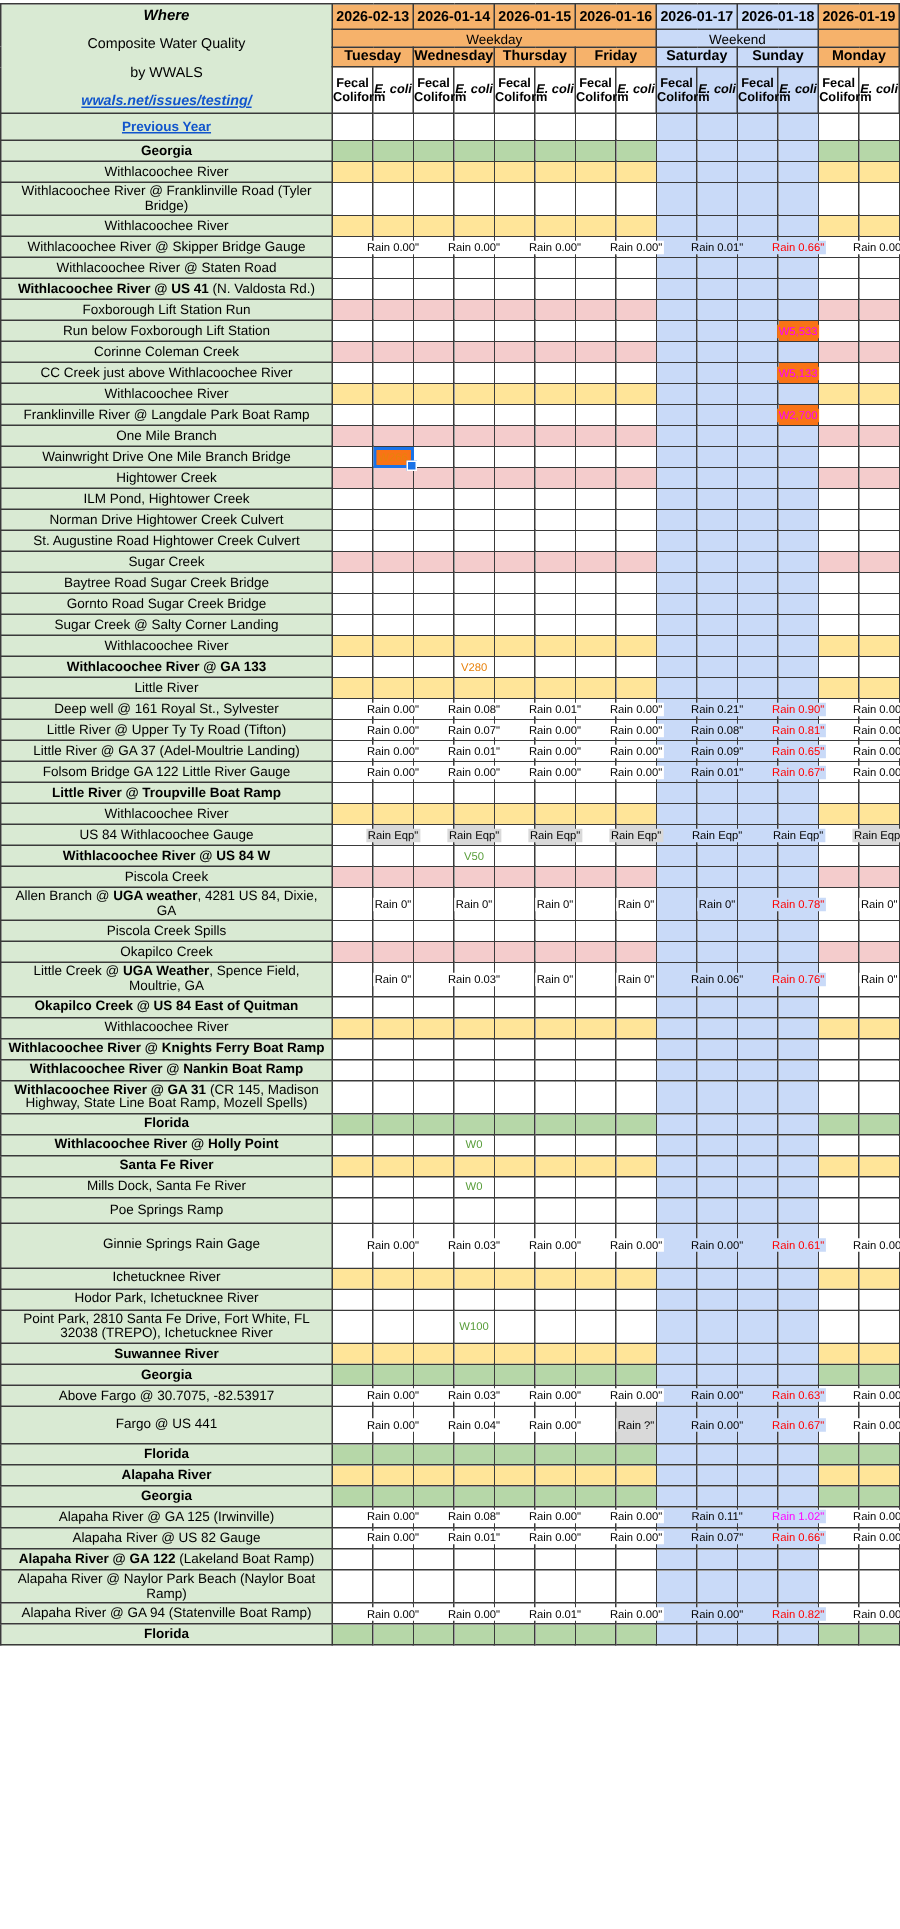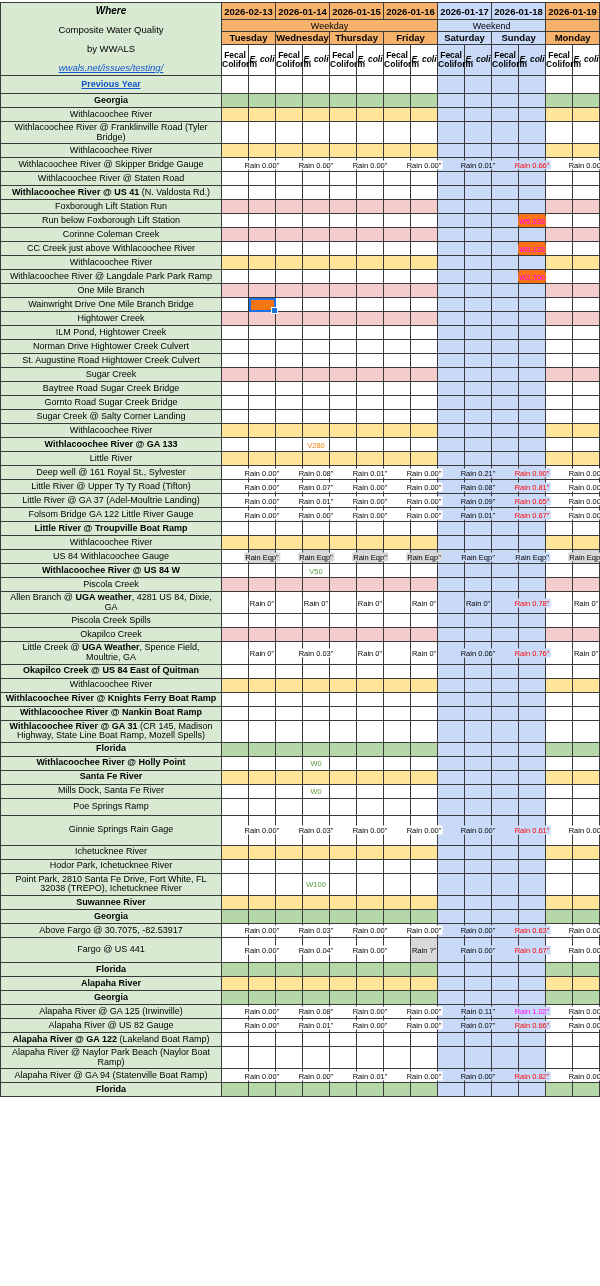--- a/index.html
+++ b/index.html
@@ -17,21 +17,21 @@
   .bg-mint{background-color:#d9ead3}
   .bg-orange{background-color:#f6b26b}
   
   .t-red{color:#ff0000}
   .t-mag{color:#ff00ff}
   .t-grn{color:#5a9e3c}
   .t-org{color:#e8820c}
   
   .hdr-left{font-size:9.5px;line-height:11px;}
   .hdr-left .where{font-weight:bold;font-style:italic;font-size:10px;}
-  .hdr-left .site-link{color:#1155cc;font-weight:normal;font-style:italic;text-decoration:underline;font-size:9.5px;display:inline-block;max-width:138px;word-break:break-all;}
+  .hdr-left .site-link{color:#1155cc;font-weight:bold;font-style:italic;text-decoration:underline;font-size:9.5px;display:inline-block;max-width:138px;word-break:break-all;}
   .hd-date{font-weight:bold;font-size:9.5px;height:16px;}
   .hd-band{font-size:9px;height:10px;margin-left:31px;}
   .hd-day{font-weight:bold;font-size:9.5px;height:12px;}
   .hd-sub{font-weight:bold;font-size:8.5px;line-height:9.5px;height:29px;}
   .italic{font-style:italic}
   
   td.lbl{font-size:9px;line-height:9.6px;padding:1px 4px;height:11px;}
   td.lbl a{color:#1155cc;font-weight:bold;font-size:9px;}
   
   td.val{position:relative;height:11px;}
@@ -347,21 +347,21 @@
         <td class="val bg-yellow"></td>
         <td class="val bg-yellow"></td>
         <td class="val bg-blue"></td>
         <td class="val bg-blue"></td>
         <td class="val bg-blue"></td>
         <td class="val bg-blue"></td>
         <td class="val bg-yellow"></td>
         <td class="val bg-yellow"></td>
       </tr>
       <tr>
-        <td class="lbl bg-mint"><span>Withlacoochee River @ Langdale Park Park Ramp</span></td>
+        <td class="lbl bg-mint"><span>Franklinville River @ Langdale Park Boat Ramp</span></td>
         <td class="val bg-white"></td>
         <td class="val bg-white"></td>
         <td class="val bg-white"></td>
         <td class="val bg-white"></td>
         <td class="val bg-white"></td>
         <td class="val bg-white"></td>
         <td class="val bg-white"></td>
         <td class="val bg-white"></td>
         <td class="val bg-blue"></td>
         <td class="val bg-blue"></td>

